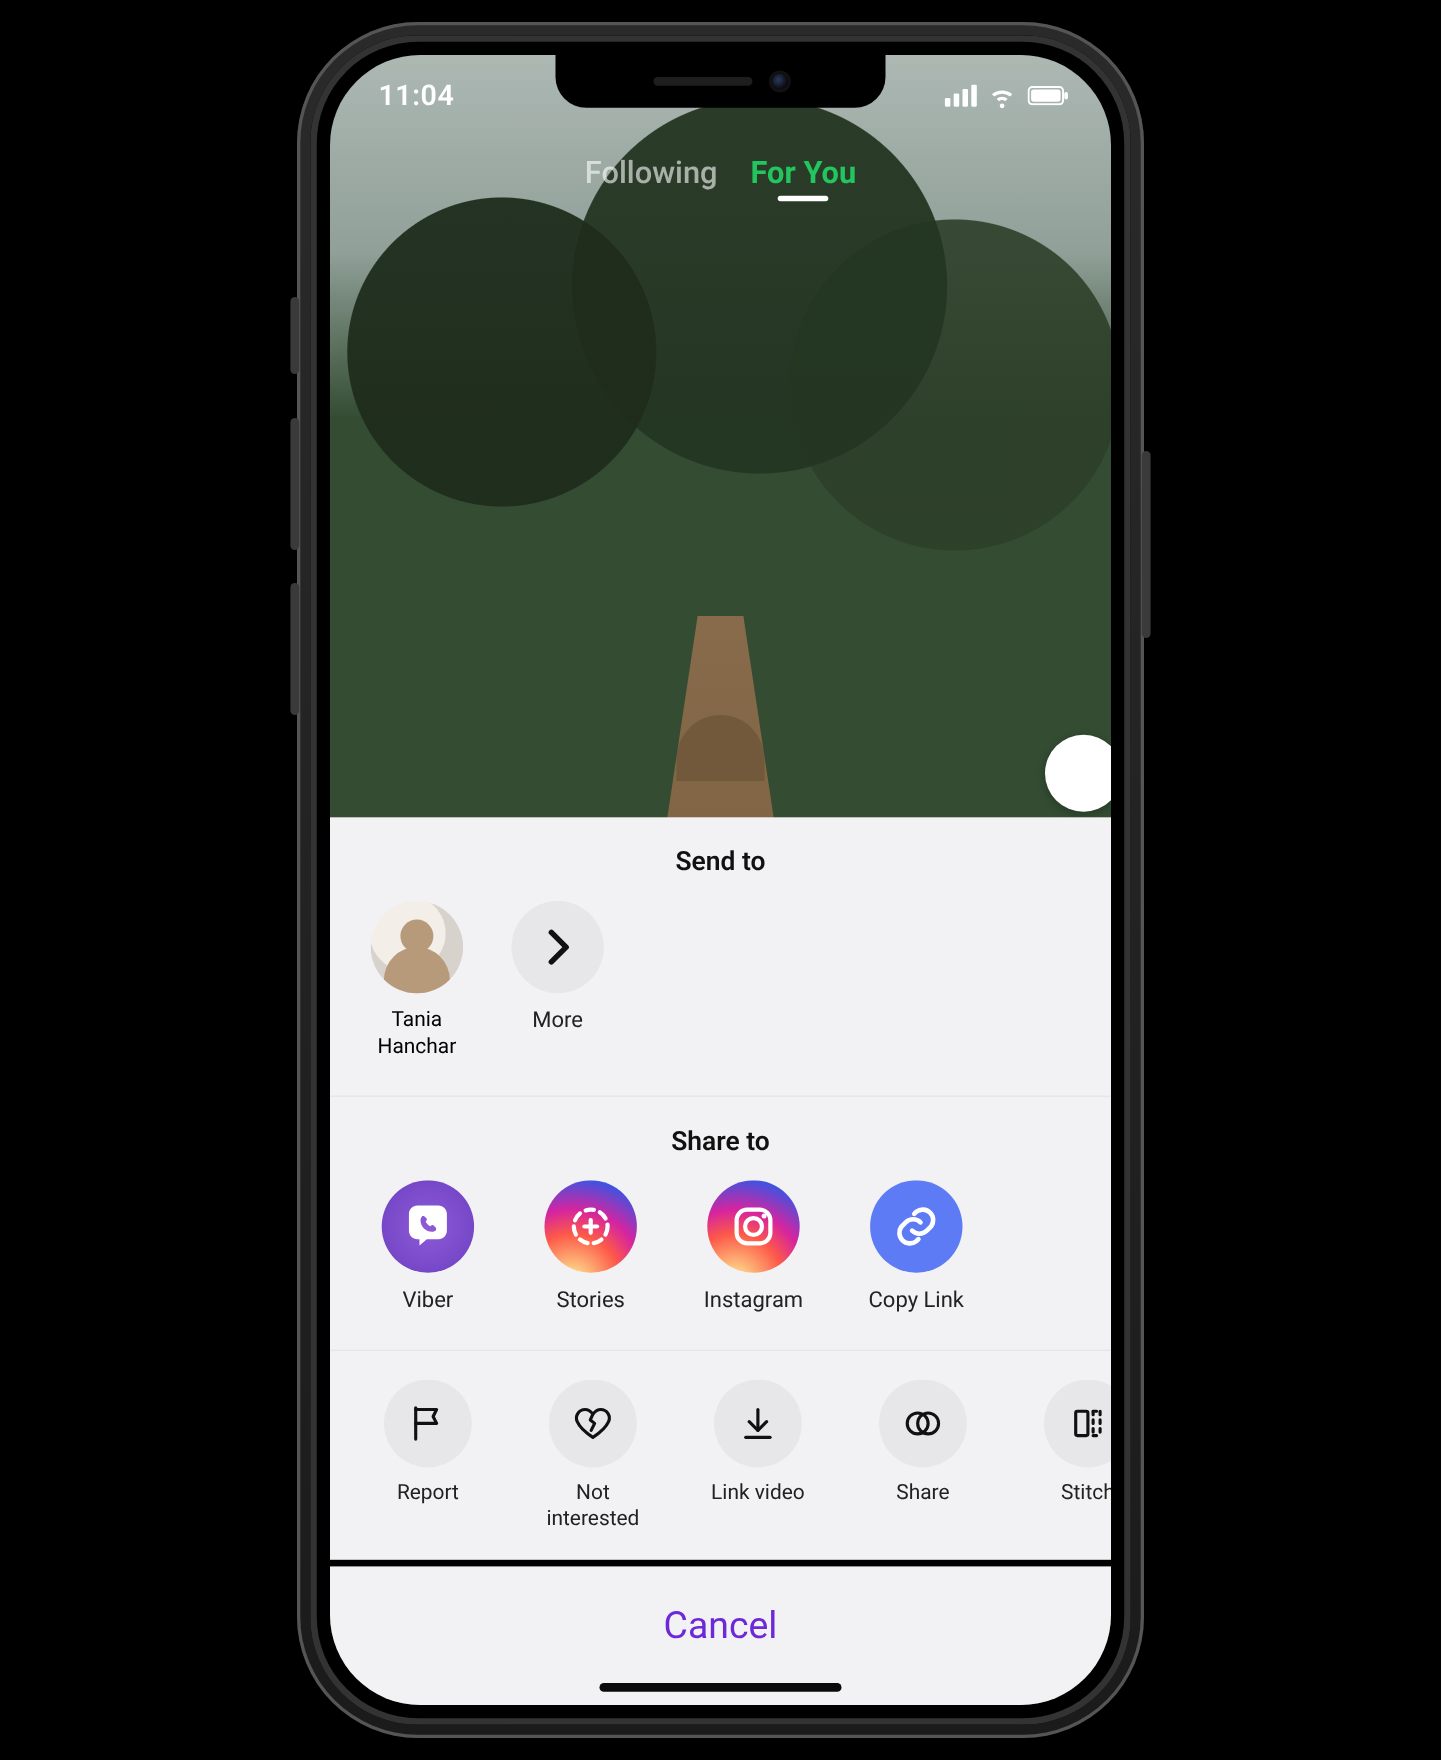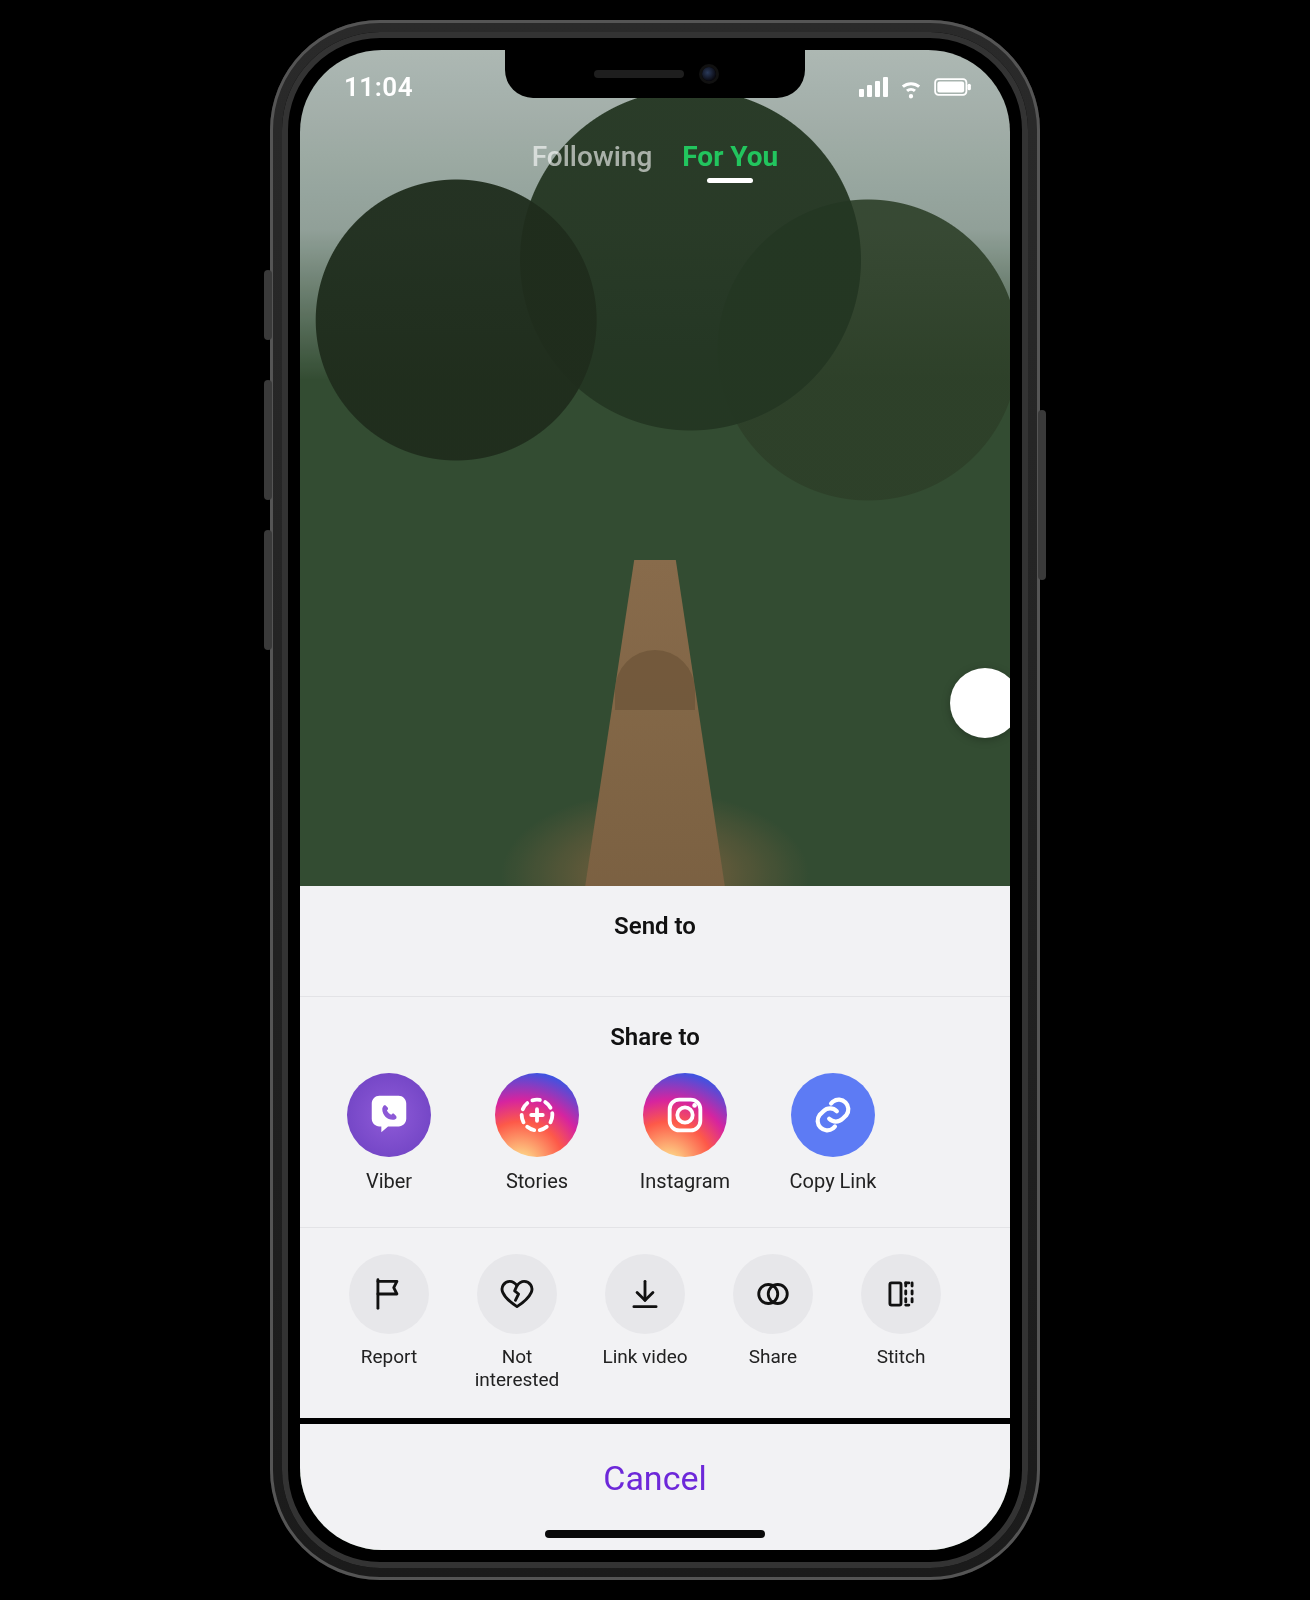--- a/index.html
+++ b/index.html
@@ -225,20 +225,34 @@
           <div class="feed-tab inactive">Following</div>
           <div class="feed-tab active">For You</div>
         </div>
 
         <div class="side-action-peek"></div>
 
         <div class="sheet">
 
           <div class="section">
             <div class="section-title">Send to</div>
+            <div class="hrow">
+              <div class="item">
+                <div class="avatar"></div>
+                <div class="contact-name">Tania Hanchar</div>
+              </div>
+              <div class="item">
+                <div class="circle big">
+                  <svg viewBox="0 0 24 24" fill="none" stroke="#111" stroke-width="2.6" stroke-linecap="round" stroke-linejoin="round">
+                      <polyline points="9 5 16 12 9 19"></polyline>
+                    </svg>
+                </div>
+                <div class="label">More</div>
+              </div>
+            </div>
           </div>
 
           <div class="section">
             <div class="section-title">Share to</div>
             <div class="hrow scroll">
 
 
               <div class="item wide">
                 <div class="circle big c-viber">
                   <svg viewBox="0 0 24 24" fill="#fff">
@@ -277,21 +291,21 @@
                       <path d="M14 10a5 5 0 0 0-7 0l-2 2a5 5 0 0 0 7 7l1-1"></path>
                     </svg>
                 </div>
                 <div class="label">Copy Link</div>
               </div>
 
             </div>
           </div>
 
           <div class="section actions" style="border-bottom:none; padding-bottom:26px;">
-            <div class="hrow scroll" style="gap:18px;">
+            <div class="hrow scroll" style="gap:40px;">
 
               <div class="item wide">
                 <div class="circle">
                   <svg viewBox="0 0 24 24" fill="none" stroke="#111" stroke-width="1.8" stroke-linecap="round" stroke-linejoin="round">
                       <path d="M5 3v18"></path>
                       <path d="M5 4h12l-2 4 2 4H5"></path>
                     </svg>
                 </div>
                 <div class="label small">Report</div>
               </div>

